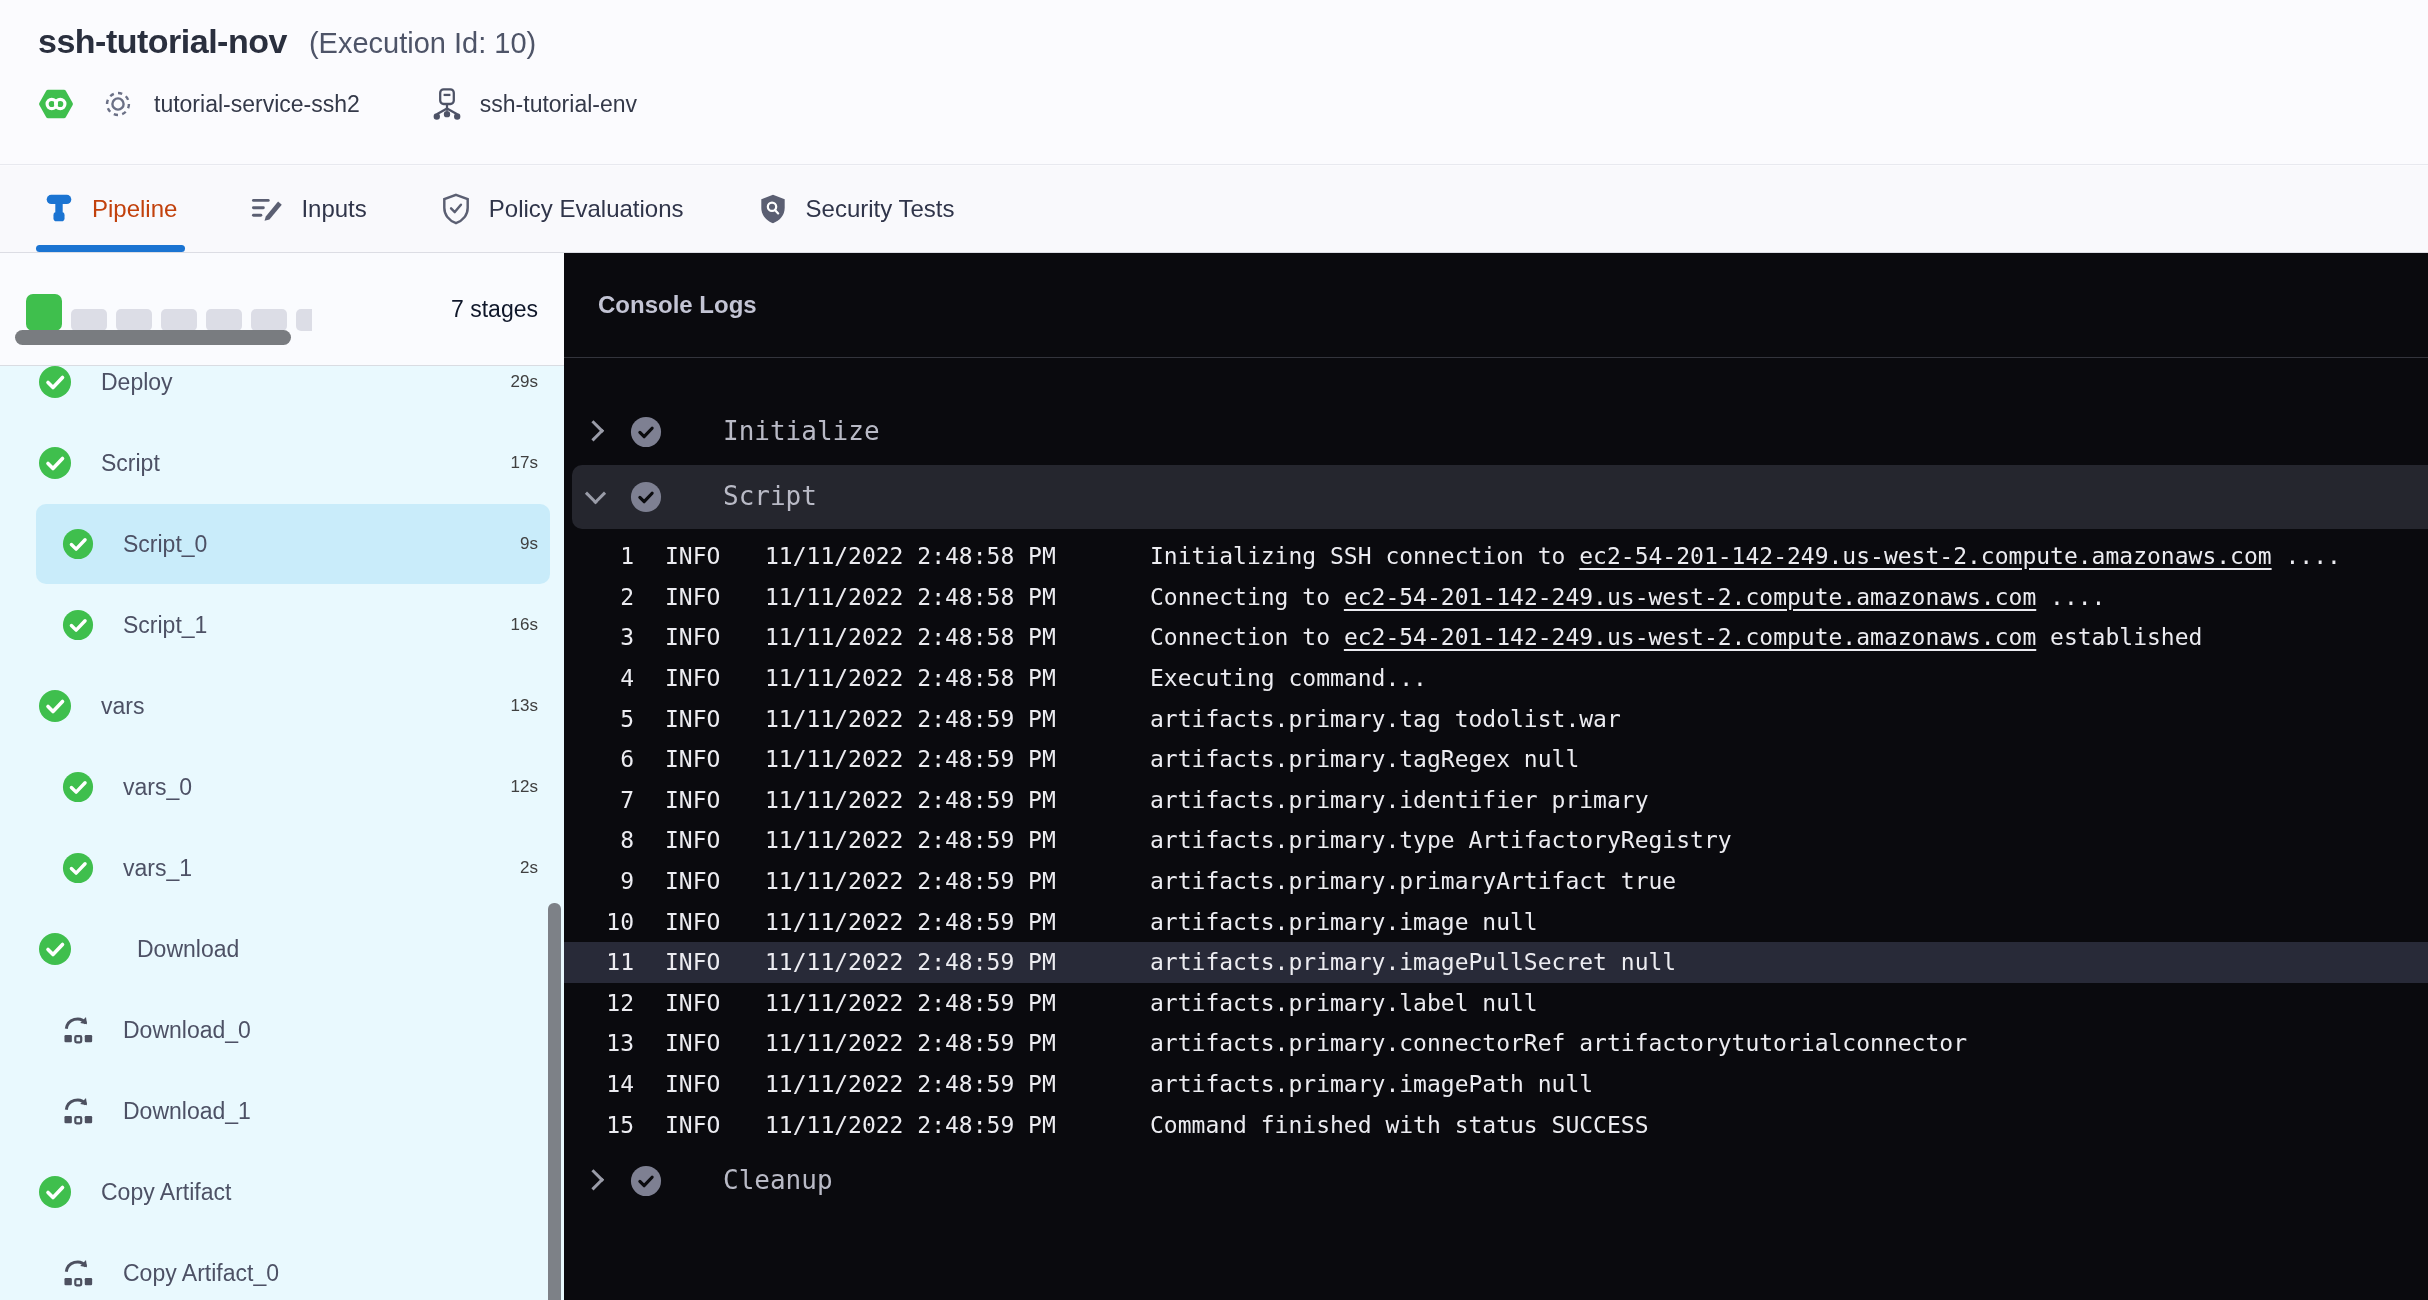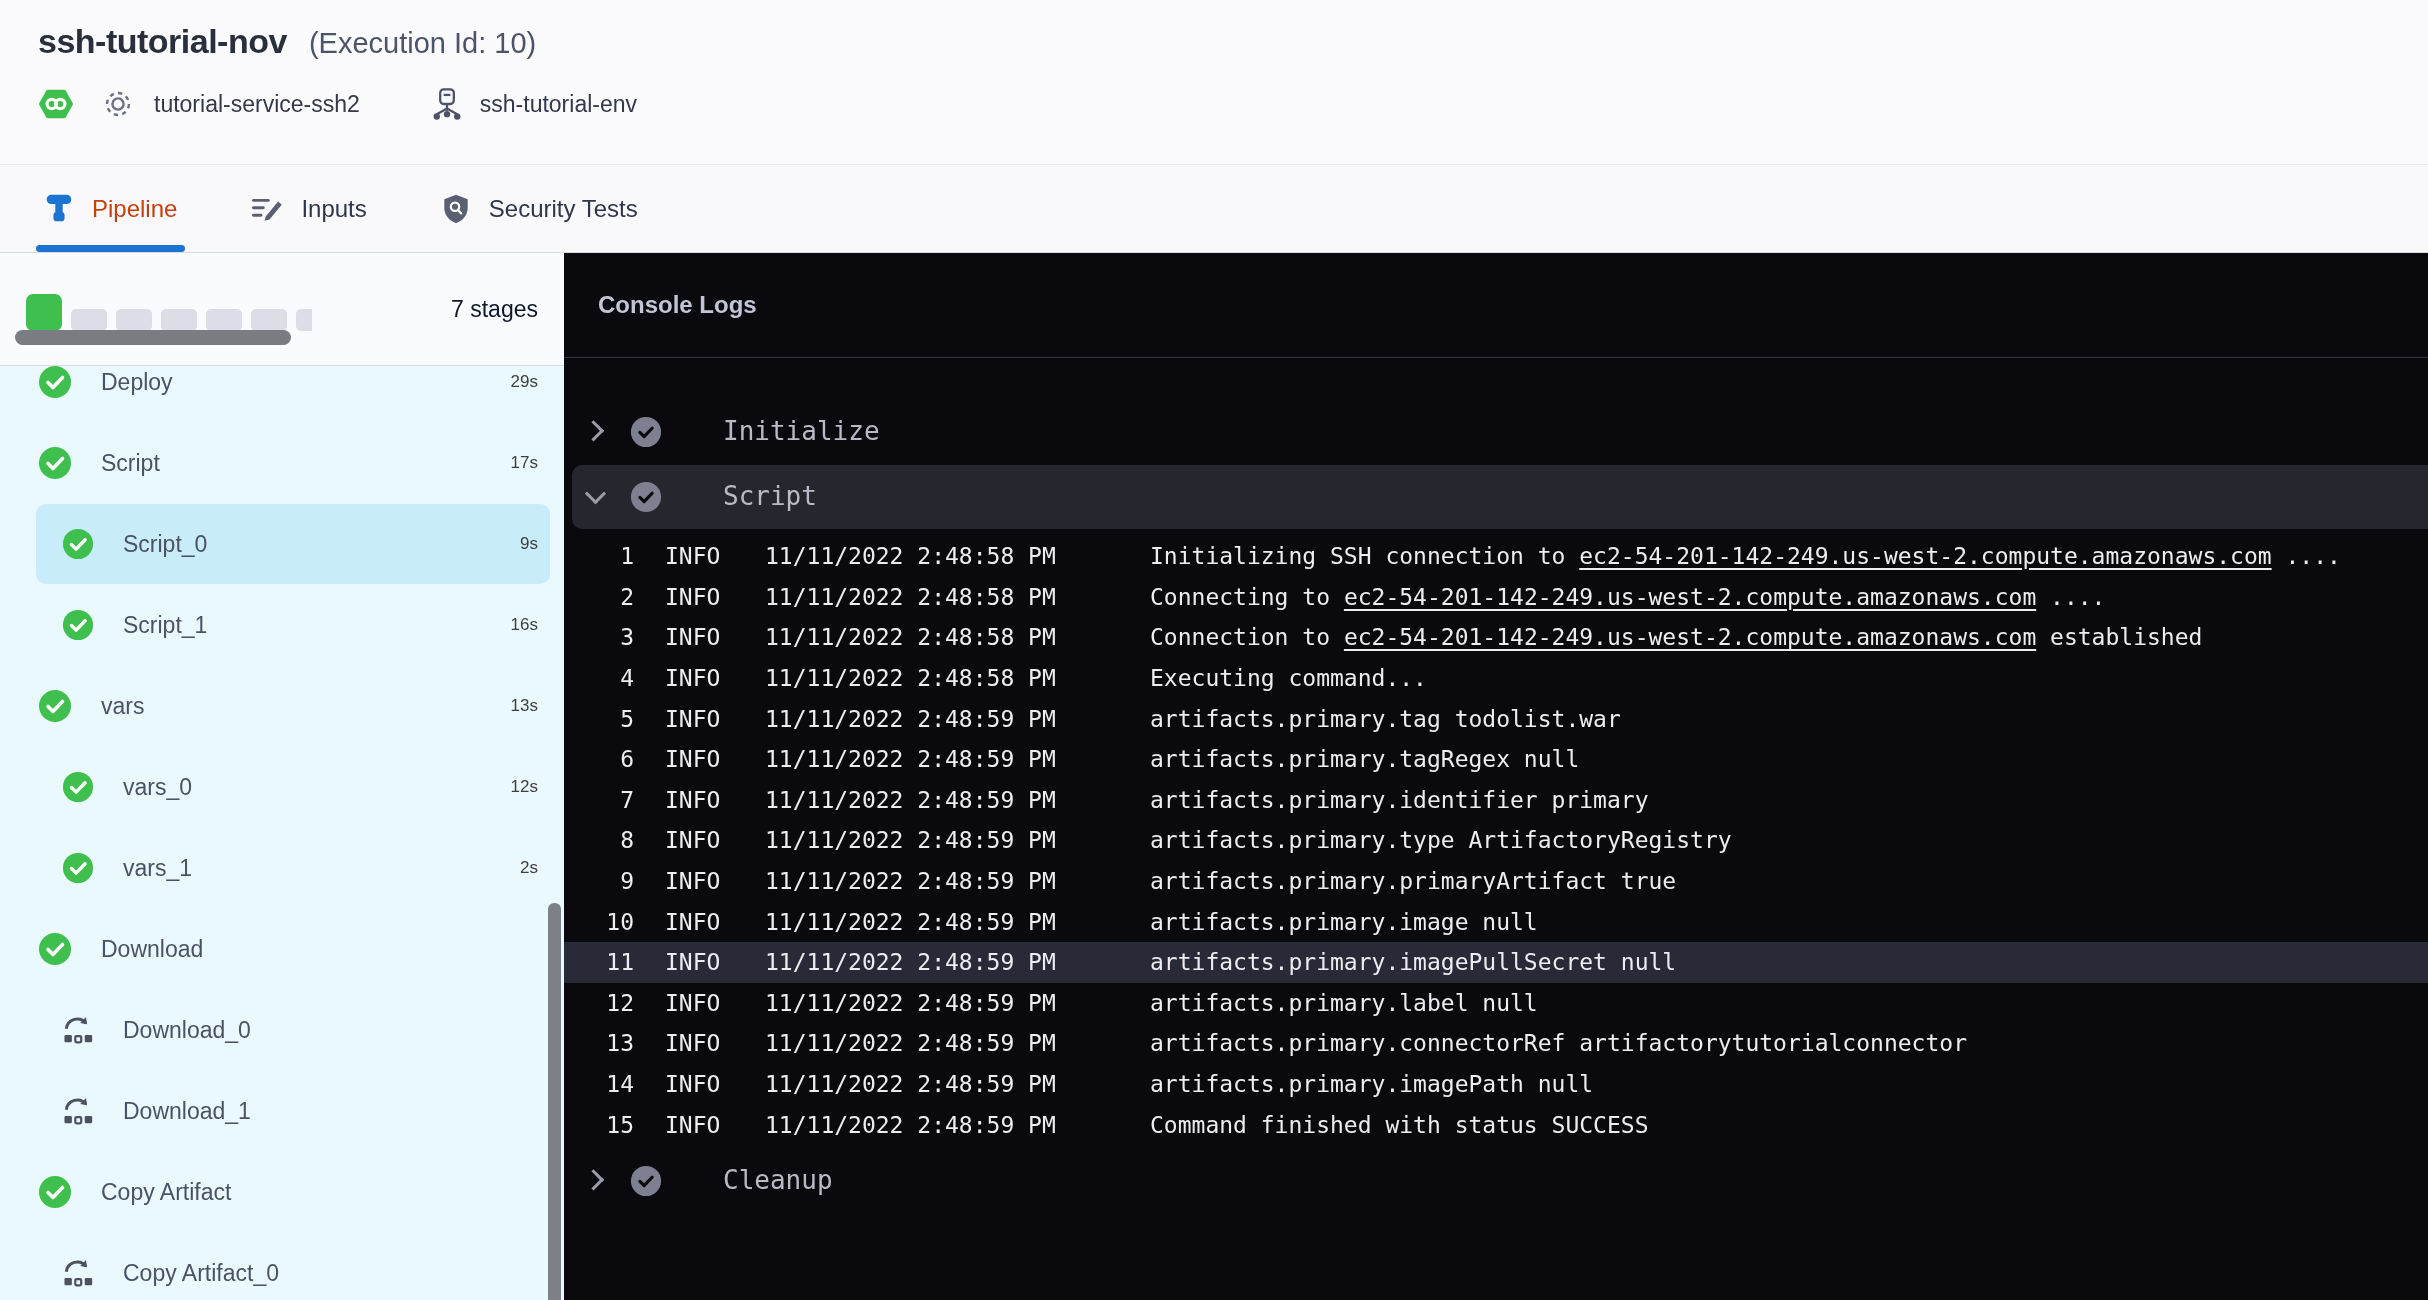--- a/index.html
+++ b/index.html
@@ -121,20 +121,29 @@
       <line x1="2" y1="5" x2="14" y2="5"></line>
               <line x1="2" y1="11" x2="10" y2="11"></line>
               <line x1="2" y1="17" x2="8" y2="17"></line>
       <path d="M12 18 L22 6 L25 8.5 L15 20.5 L11 21.5 Z" fill="#5b5f72" stroke="none"></path>
             </svg>
           </span>
     <span class="tab-label">Inputs</span>
         </div>
         <div class="tab">
           <span style="display:inline-flex;">
+            <svg width="30" height="32" viewBox="0 0 24 26" fill="none" stroke="#5b5f72" stroke-width="2">
+      <path d="M12 1.5 L21.5 5 V12 C21.5 18 17.5 22.5 12 24.5 C6.5 22.5 2.5 18 2.5 12 V5 Z"></path>
+      <path d="M8 12.5 L11 15.5 L16 9.5" stroke-linecap="round" stroke-linejoin="round"></path>
+            </svg>
+          </span>
+    <span class="tab-label">Policy Evaluations</span>
+        </div>
+        <div class="tab">
+          <span style="display:inline-flex;">
             <svg width="30" height="32" viewBox="0 0 24 26">
       <path d="M12 1.5 L21.5 5 V12 C21.5 18 17.5 22.5 12 24.5 C6.5 22.5 2.5 18 2.5 12 V5 Z" fill="#5b5f72"></path>
       <circle cx="11.2" cy="11.2" r="3.4" fill="none" stroke="#ffffff" stroke-width="1.8"></circle>
       <line x1="13.6" y1="13.8" x2="16.2" y2="16.6" stroke="#ffffff" stroke-width="1.8" stroke-linecap="round"></line>
             </svg>
           </span>
     <span class="tab-label">Security Tests</span>
         </div>
       </div>
   </div>
@@ -218,21 +227,21 @@
         <div class="stage-row" style="top: 462px; padding-left: 62px;">
           <span class="stage-ic" style="display:inline-flex;">
             <svg width="32" height="32" viewBox="0 0 34 34">
       <circle cx="17" cy="17" r="16" fill="#3fbf4d"></circle>
       <path d="M10 17.5 L15 22.5 L24.5 12.5" fill="none" stroke="#ffffff" stroke-width="3.6" stroke-linecap="round" stroke-linejoin="round"></path>
             </svg>
           </span>
           <span class="stage-label">vars_1</span>
           <span class="stage-dur">2s</span>
         </div>
-        <div class="stage-row" style="top: 543px; padding-left: 38px;">
+        <div class="stage-row" style="top: 543px; padding-left: 38px; gap: 36px;">
           <span class="stage-ic" style="display:inline-flex;">
             <svg width="34" height="34" viewBox="0 0 34 34">
       <circle cx="17" cy="17" r="16" fill="#3fbf4d"></circle>
       <path d="M10 17.5 L15 22.5 L24.5 12.5" fill="none" stroke="#ffffff" stroke-width="3.6" stroke-linecap="round" stroke-linejoin="round"></path>
             </svg>
           </span>
           <span class="stage-label">Download</span>
         </div>
         <div class="stage-row" style="top: 624px; padding-left: 62px;">
           <span class="stage-ic" style="display:inline-flex;">

